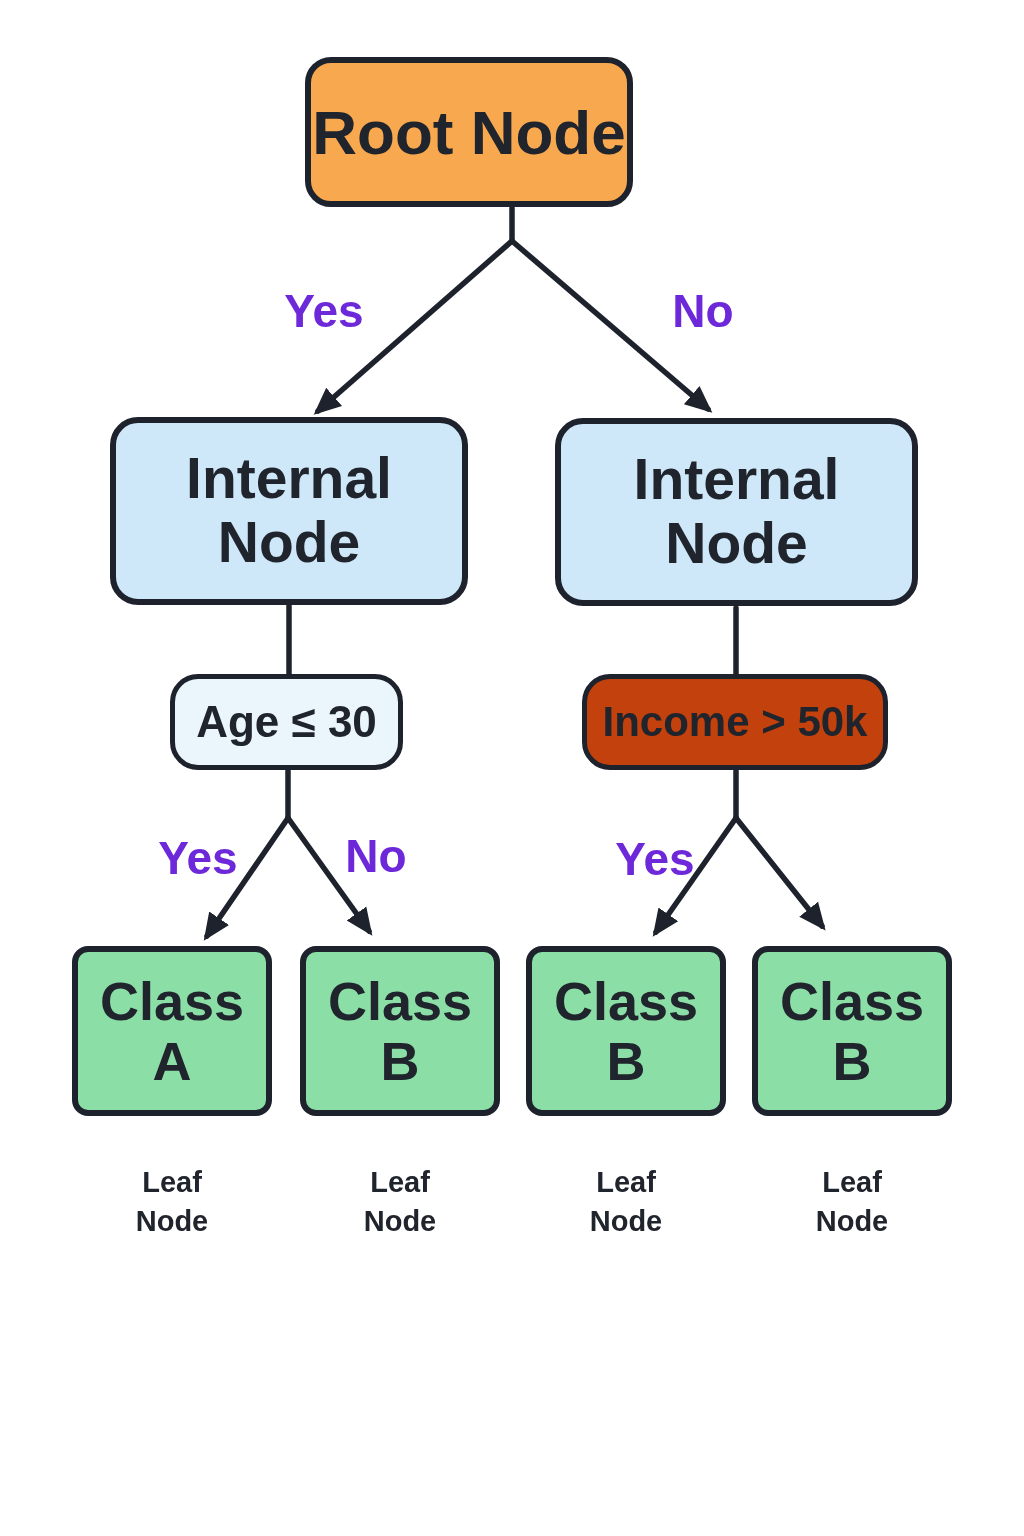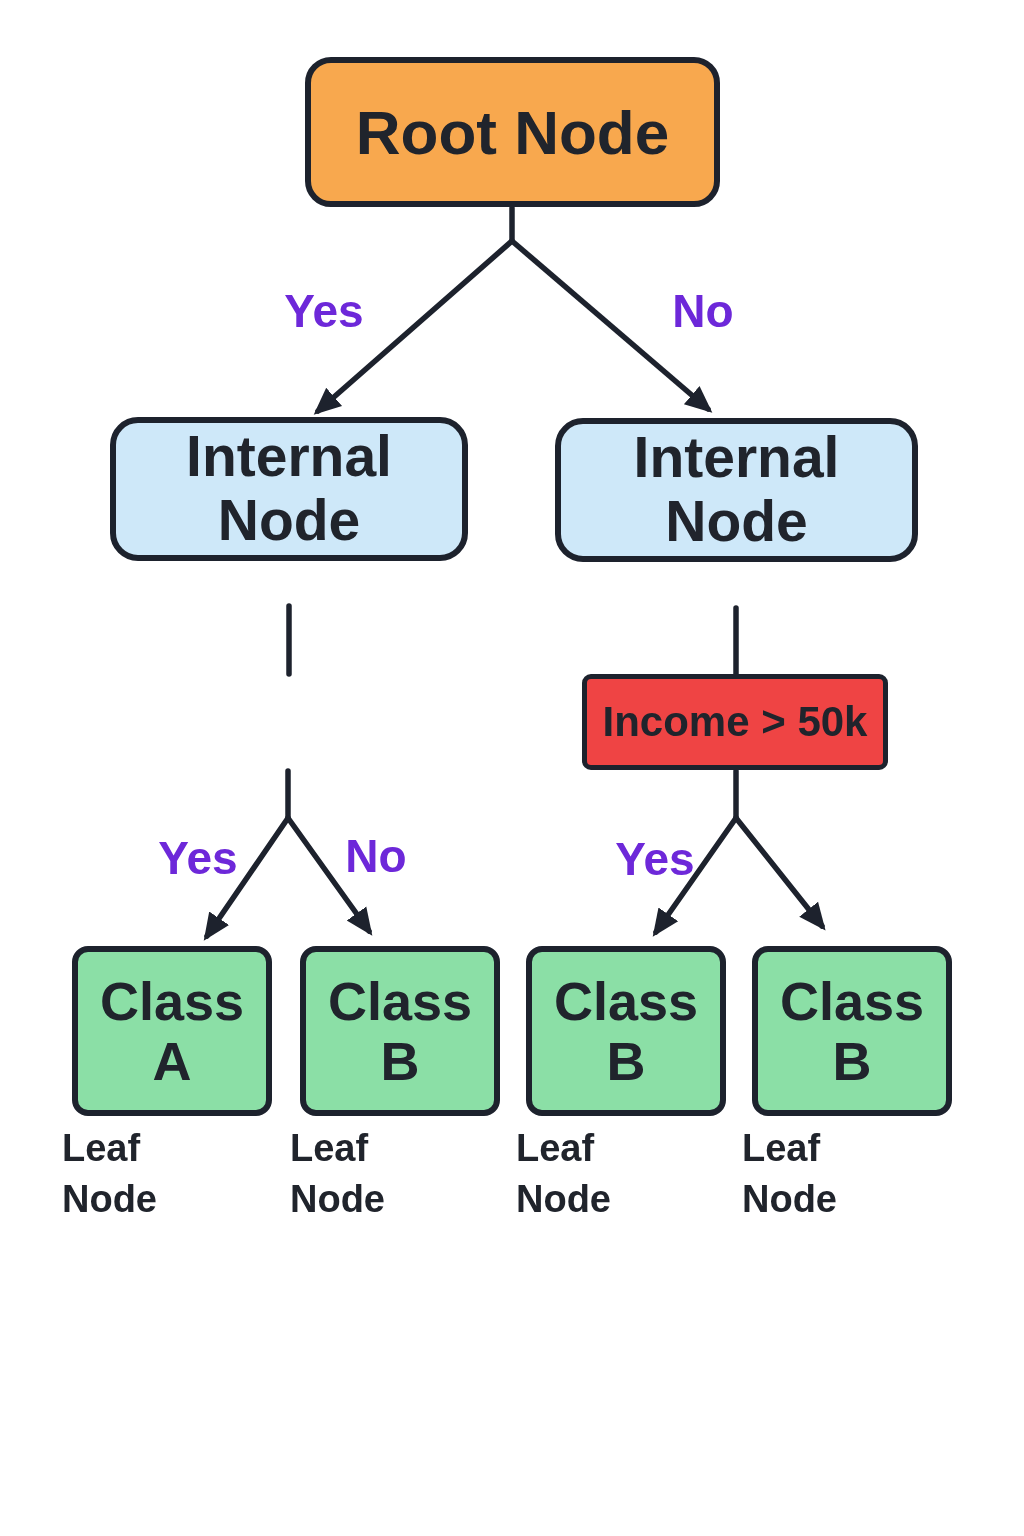--- a/index.html
+++ b/index.html
@@ -18,46 +18,46 @@
     align-items: center;
     justify-content: center;
     text-align: center;
     box-sizing: border-box;
     border: 6px solid #1d222d;
     color: #20242c;
     font-weight: bold;
   }
   .lbl { white-space: pre-line; }
   .root {
-    left: 305px; top: 57px; width: 415px; height: 150px;
+    left: 305px; top: 57px; width: 328px; height: 150px;
     border-radius: 26px; font-size: 62px;
   }
   .internal {
-    width: 358px; height: 144px;
+    width: 358px; height: 188px;
     border-radius: 28px; font-size: 57px; line-height: 1.12;
   }
   .internal.pos-left  { left: 110px; top: 417px; }
   .internal.pos-right { left: 555px; top: 418px; width: 363px; }
   .cond {
     height: 96px; border-width: 5px;
     border-radius: 28px; font-size: 44px;
   }
   .cond.pos-left  { left: 170px; top: 674px; width: 233px; }
   .cond.pos-right { left: 582px; top: 674px; width: 306px; font-size: 42px; }
   .leaf {
     width: 200px; height: 170px; top: 946px;
     border-radius: 16px; font-size: 54px; line-height: 1.12;
   }
   .leaf.p0 { left: 72px; }
   .leaf.p1 { left: 300px; }
   .leaf.p2 { left: 526px; }
   .leaf.p3 { left: 752px; }
   .caption {
-    position: absolute; top: 1123px; width: 220px;
-    text-align: left; font-weight: bold; font-size: 38px;
+    position: absolute; top: 1163px; width: 220px;
+    text-align: center; font-weight: bold; font-size: 29px;
     line-height: 1.35; color: #20242c; white-space: pre-line;
   }
   .caption.p0 { left: 62px; }
   .caption.p1 { left: 290px; }
   .caption.p2 { left: 516px; }
   .caption.p3 { left: 742px; }
   .edge-label {
     position: absolute;
     transform: translate(-50%, -50%);
     font-weight: bold; font-size: 46px; color: #6d28d9;
@@ -102,22 +102,25 @@
   <div class="node internal pos-left" style="background: rgb(206, 232, 249);">
     <span class="lbl">Internal
 Node</span>
   </div>
 
   <div class="node internal pos-right" style="background: rgb(206, 232, 249);">
     <span class="lbl">Internal
 Node</span>
   </div>
 
+  <div class="node cond pos-left" style="background: rgb(234, 246, 252);">
+    <span class="lbl">Age ≤ 30</span>
+  </div>
 
-  <div class="node cond pos-right" style="background: #ef4444; border-radius: 9px;">
+  <div class="node cond pos-right" style="background: #c2410c;">
     <span class="lbl">Income &gt; 50k</span>
   </div>
 
   <div class="node leaf p0" style="background: rgb(139, 223, 166);">
     <span class="lbl">Class
 A</span>
   </div>
   <div class="node leaf p1" style="background: rgb(139, 223, 166);">
     <span class="lbl">Class
 B</span>

